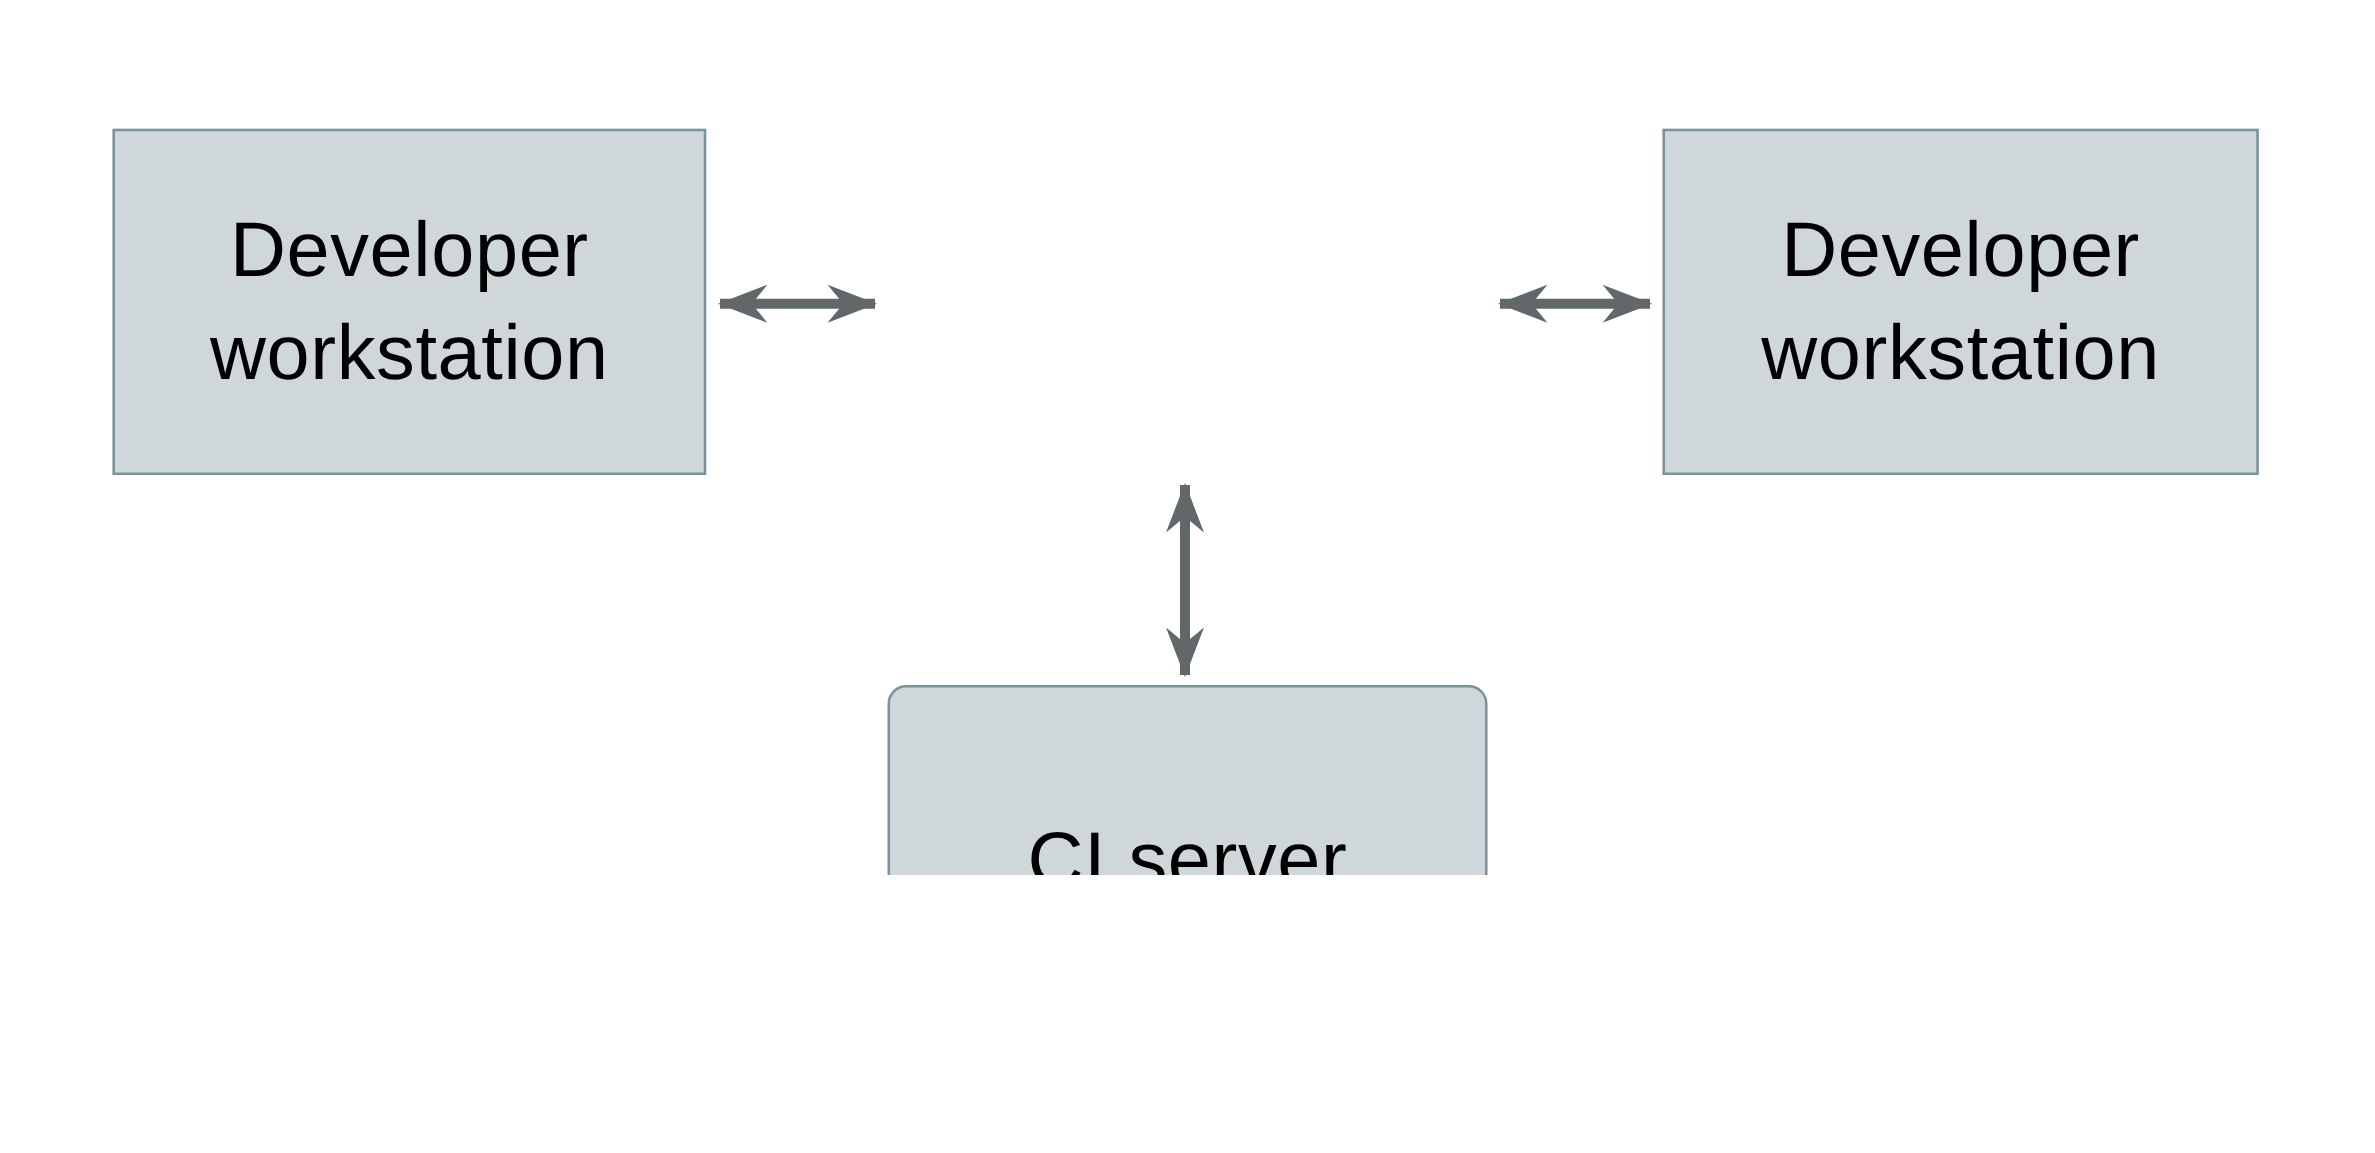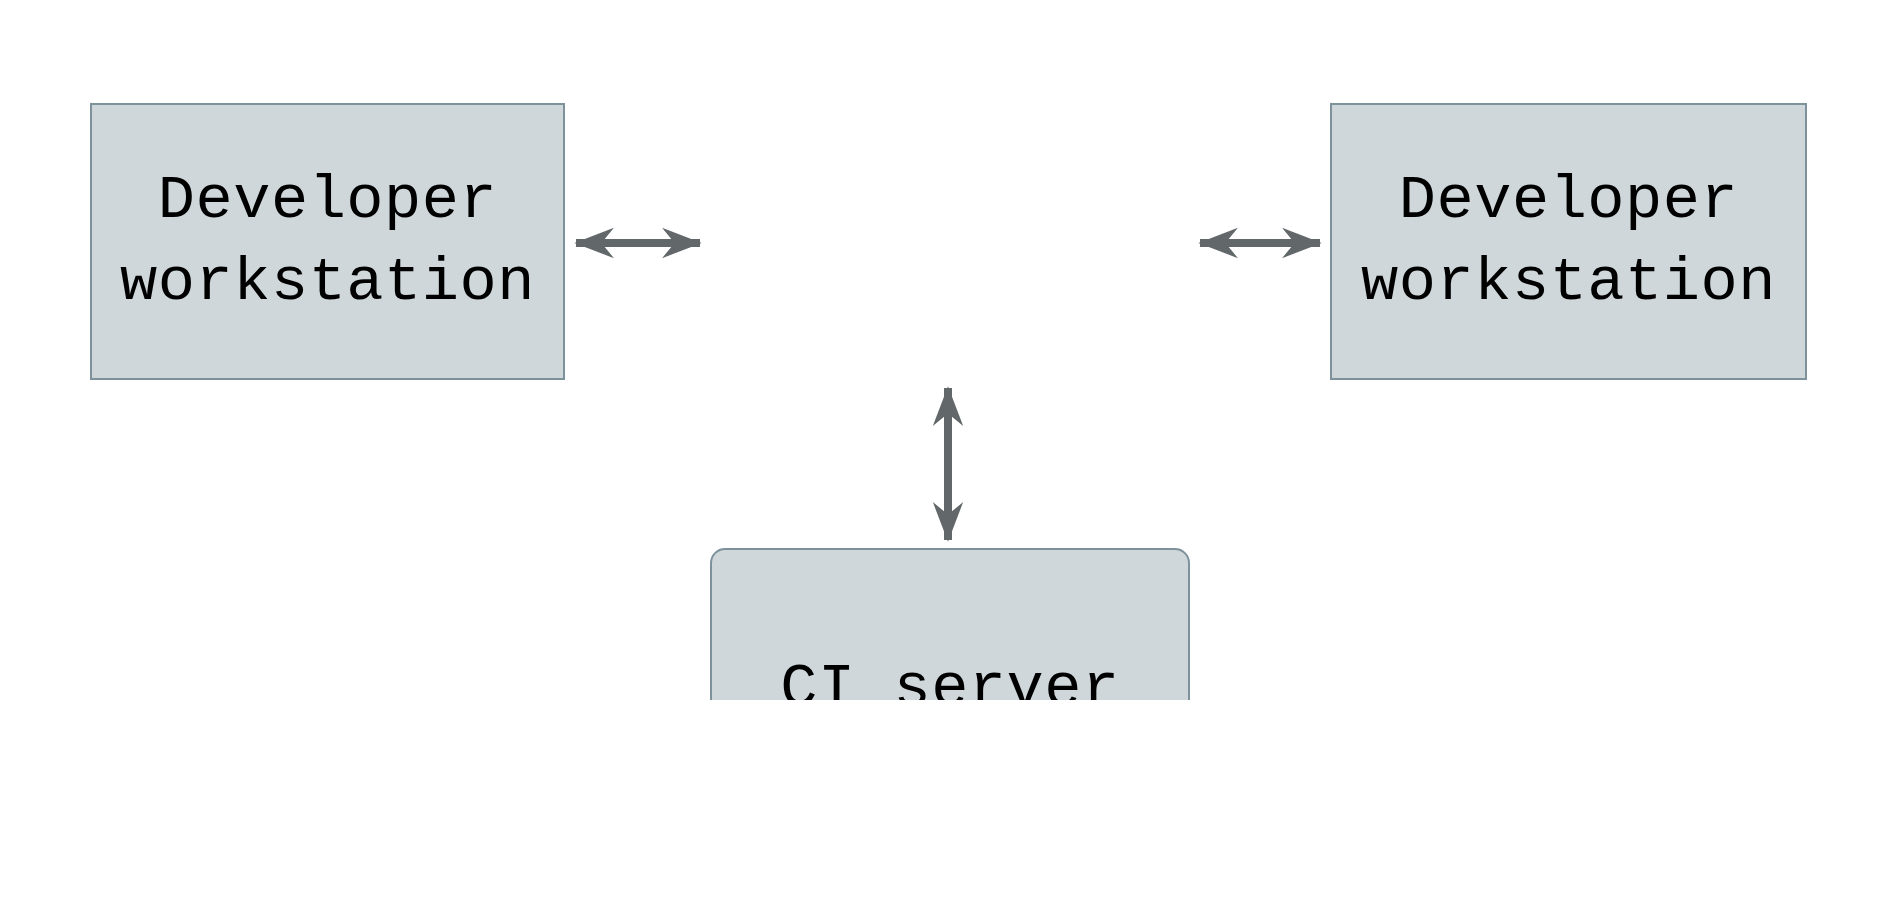--- a/index.html
+++ b/index.html
@@ -5,21 +5,21 @@
   html, body {
     margin: 0;
     padding: 0;
     background: #ffffff;
   }
   .canvas {
     position: relative;
     width: 1900px;
     height: 700px;
     background: var(--bg-color, #ffffff);
-    font-family: Liberation Mono, monospace;
+    font-family: Liberation Sans, sans-serif;
     overflow: hidden;
   }
   .node {
     position: absolute;
     background: var(--node-fill, #cfd7da);
     border: 2px solid var(--node-border, #7d929b);
     box-sizing: border-box;
     display: flex;
     align-items: center;
     justify-content: center;

